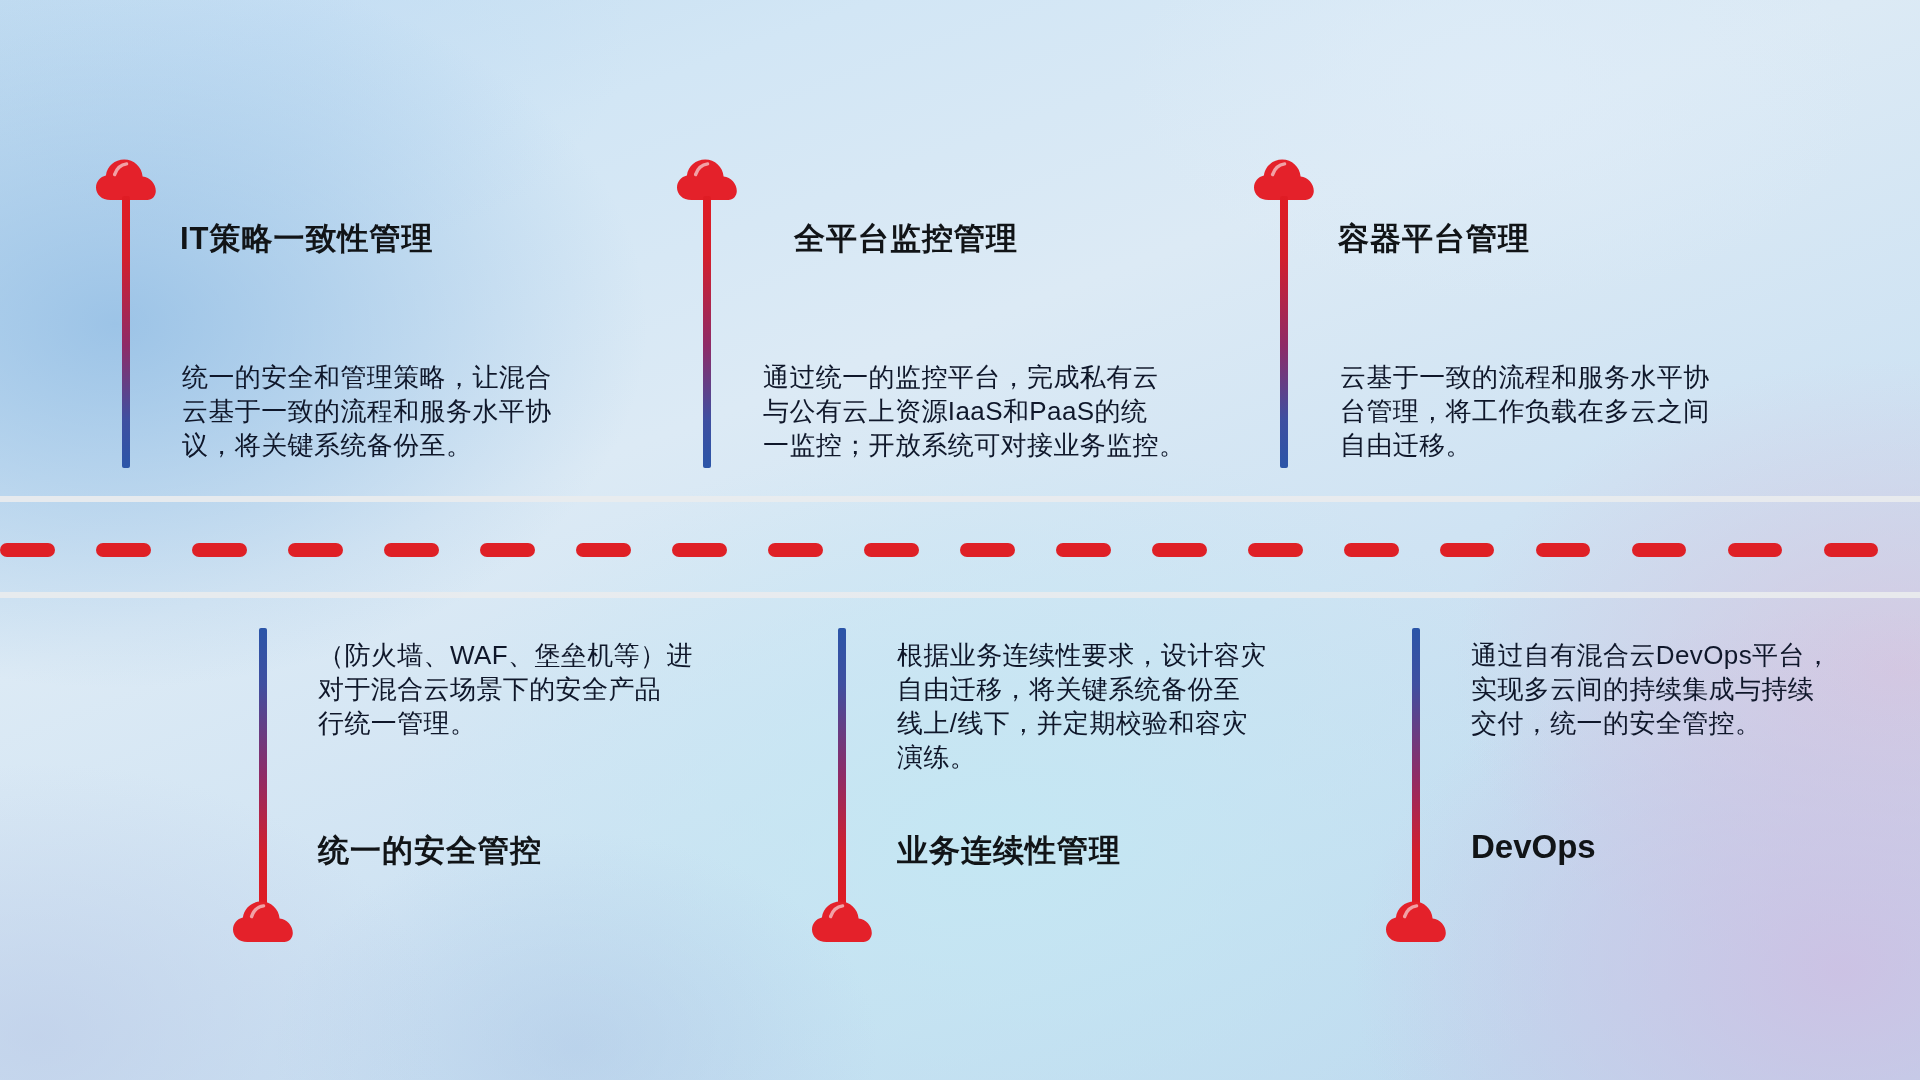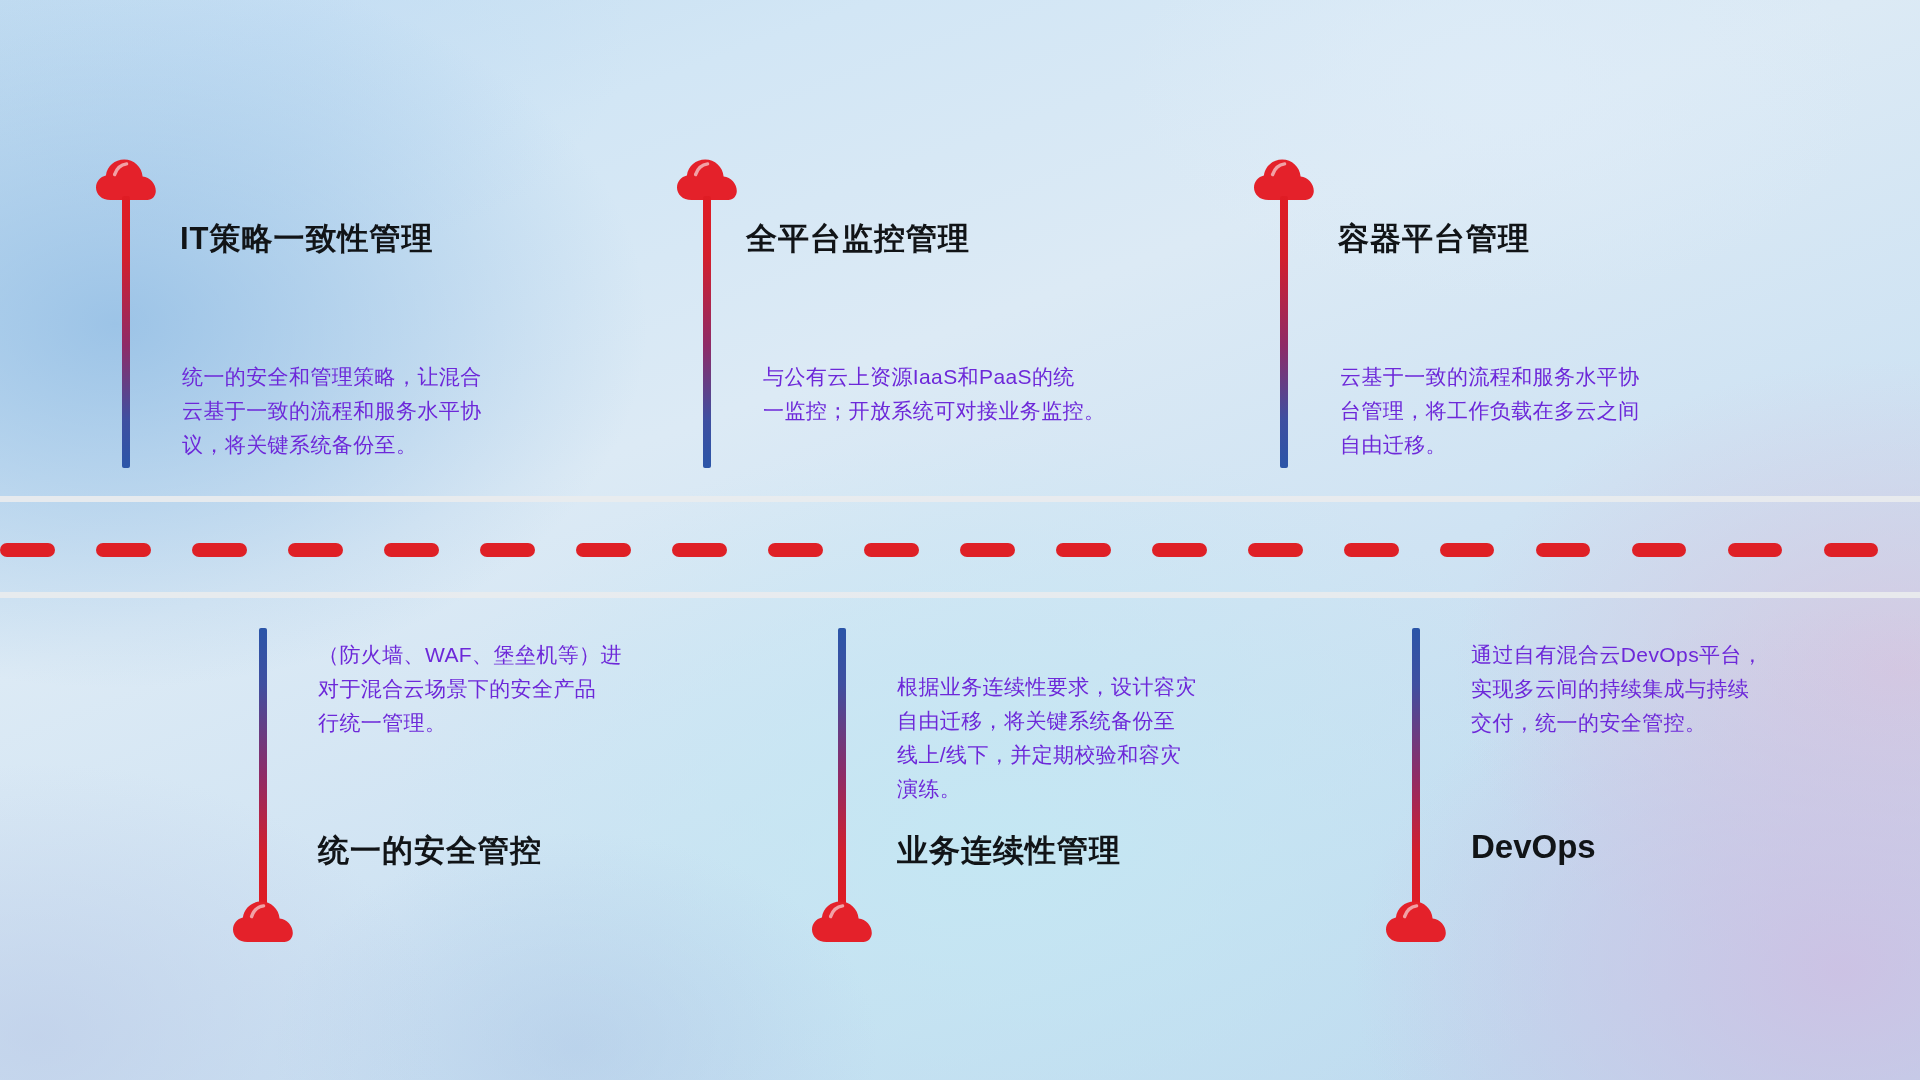--- a/index.html
+++ b/index.html
@@ -42,21 +42,21 @@
 
   .title{
     position:absolute;
     font-size:31px;font-weight:bold;color:#111417;
     letter-spacing:1px;white-space:nowrap;
   }
   .title.latin{letter-spacing:0px;font-size:33px;}
 
   .body{
     position:absolute;
-    font-size:21px;line-height:34px;color:#6d28d9;
+    font-size:26px;line-height:34px;color:#0f172a;
     letter-spacing:.4px;
   }
   .body .ln{display:block;white-space:nowrap;}
 </style>
 </head>
 <body>
 
 <div id="stage">
 
   <div class="bg base"></div>
@@ -82,22 +82,23 @@
       <span class="ln">议，将关键系统备份至。</span>
     </div>
   </div>
 
   <div class="item">
     <svg class="cloud" style="left:676px;top:158px;" viewBox="0 0 62 44">
       <path d="M15.5 42 C6.6 42 1 36.2 1 29.4 C1 23.6 5.2 18.7 10.9 17.4 C12.1 8.2 19.9 1.5 29.2 1.5 C38.9 1.5 46.9 8.9 47.6 18.4 C55 19.3 60.8 25.5 60.8 33 C60.8 38.1 57.1 42 52.3 42 Z" fill="#e4212a"></path>
       <path d="M19.6 16.6 C21.6 10.6 26.2 6.6 31.6 5.9" stroke="#f3b7bb" stroke-width="3.4" stroke-linecap="round" fill="none" opacity=".85"></path>
     </svg>
     <div class="pin down" style="left:703px;top:196px;height:272px;"></div>
-    <div class="title" style="left:746px;top:218px;font-family:Liberation Serif, serif;">全平台监控管理</div>
+    <div class="title" style="left:794px;top:218px;font-family:Liberation Serif, serif;">全平台监控管理</div>
     <div class="body" style="left:763px;top:360px;">
+      <span class="ln">通过统一的监控平台，完成私有云</span>
       <span class="ln">与公有云上资源IaaS和PaaS的统</span>
       <span class="ln">一监控；开放系统可对接业务监控。</span>
     </div>
   </div>
 
   <div class="item">
     <svg class="cloud" style="left:1253px;top:158px;" viewBox="0 0 62 44">
       <path d="M15.5 42 C6.6 42 1 36.2 1 29.4 C1 23.6 5.2 18.7 10.9 17.4 C12.1 8.2 19.9 1.5 29.2 1.5 C38.9 1.5 46.9 8.9 47.6 18.4 C55 19.3 60.8 25.5 60.8 33 C60.8 38.1 57.1 42 52.3 42 Z" fill="#e4212a"></path>
       <path d="M19.6 16.6 C21.6 10.6 26.2 6.6 31.6 5.9" stroke="#f3b7bb" stroke-width="3.4" stroke-linecap="round" fill="none" opacity=".85"></path>
     </svg>
@@ -145,21 +146,21 @@
     </div>
     <div class="title" style="left:318px;top:830px;">统一的安全管控</div>
     <svg class="cloud" style="left:232px;top:900px;" viewBox="0 0 62 44">
       <path d="M15.5 42 C6.6 42 1 36.2 1 29.4 C1 23.6 5.2 18.7 10.9 17.4 C12.1 8.2 19.9 1.5 29.2 1.5 C38.9 1.5 46.9 8.9 47.6 18.4 C55 19.3 60.8 25.5 60.8 33 C60.8 38.1 57.1 42 52.3 42 Z" fill="#e4212a"></path>
       <path d="M19.6 16.6 C21.6 10.6 26.2 6.6 31.6 5.9" stroke="#f3b7bb" stroke-width="3.4" stroke-linecap="round" fill="none" opacity=".85"></path>
     </svg>
   </div>
 
   <div class="item">
     <div class="pin up" style="left:838px;top:628px;height:282px;"></div>
-    <div class="body" style="left:897px;top:638px;margin-top:32px;">
+    <div class="body" style="left:897px;top:638px;">
       <span class="ln">根据业务连续性要求，设计容灾</span>
       <span class="ln">自由迁移，将关键系统备份至</span>
       <span class="ln">线上/线下，并定期校验和容灾</span>
       <span class="ln">演练。</span>
     </div>
     <div class="title" style="left:897px;top:830px;">业务连续性管理</div>
     <svg class="cloud" style="left:811px;top:900px;" viewBox="0 0 62 44">
       <path d="M15.5 42 C6.6 42 1 36.2 1 29.4 C1 23.6 5.2 18.7 10.9 17.4 C12.1 8.2 19.9 1.5 29.2 1.5 C38.9 1.5 46.9 8.9 47.6 18.4 C55 19.3 60.8 25.5 60.8 33 C60.8 38.1 57.1 42 52.3 42 Z" fill="#e4212a"></path>
       <path d="M19.6 16.6 C21.6 10.6 26.2 6.6 31.6 5.9" stroke="#f3b7bb" stroke-width="3.4" stroke-linecap="round" fill="none" opacity=".85"></path>
     </svg>

